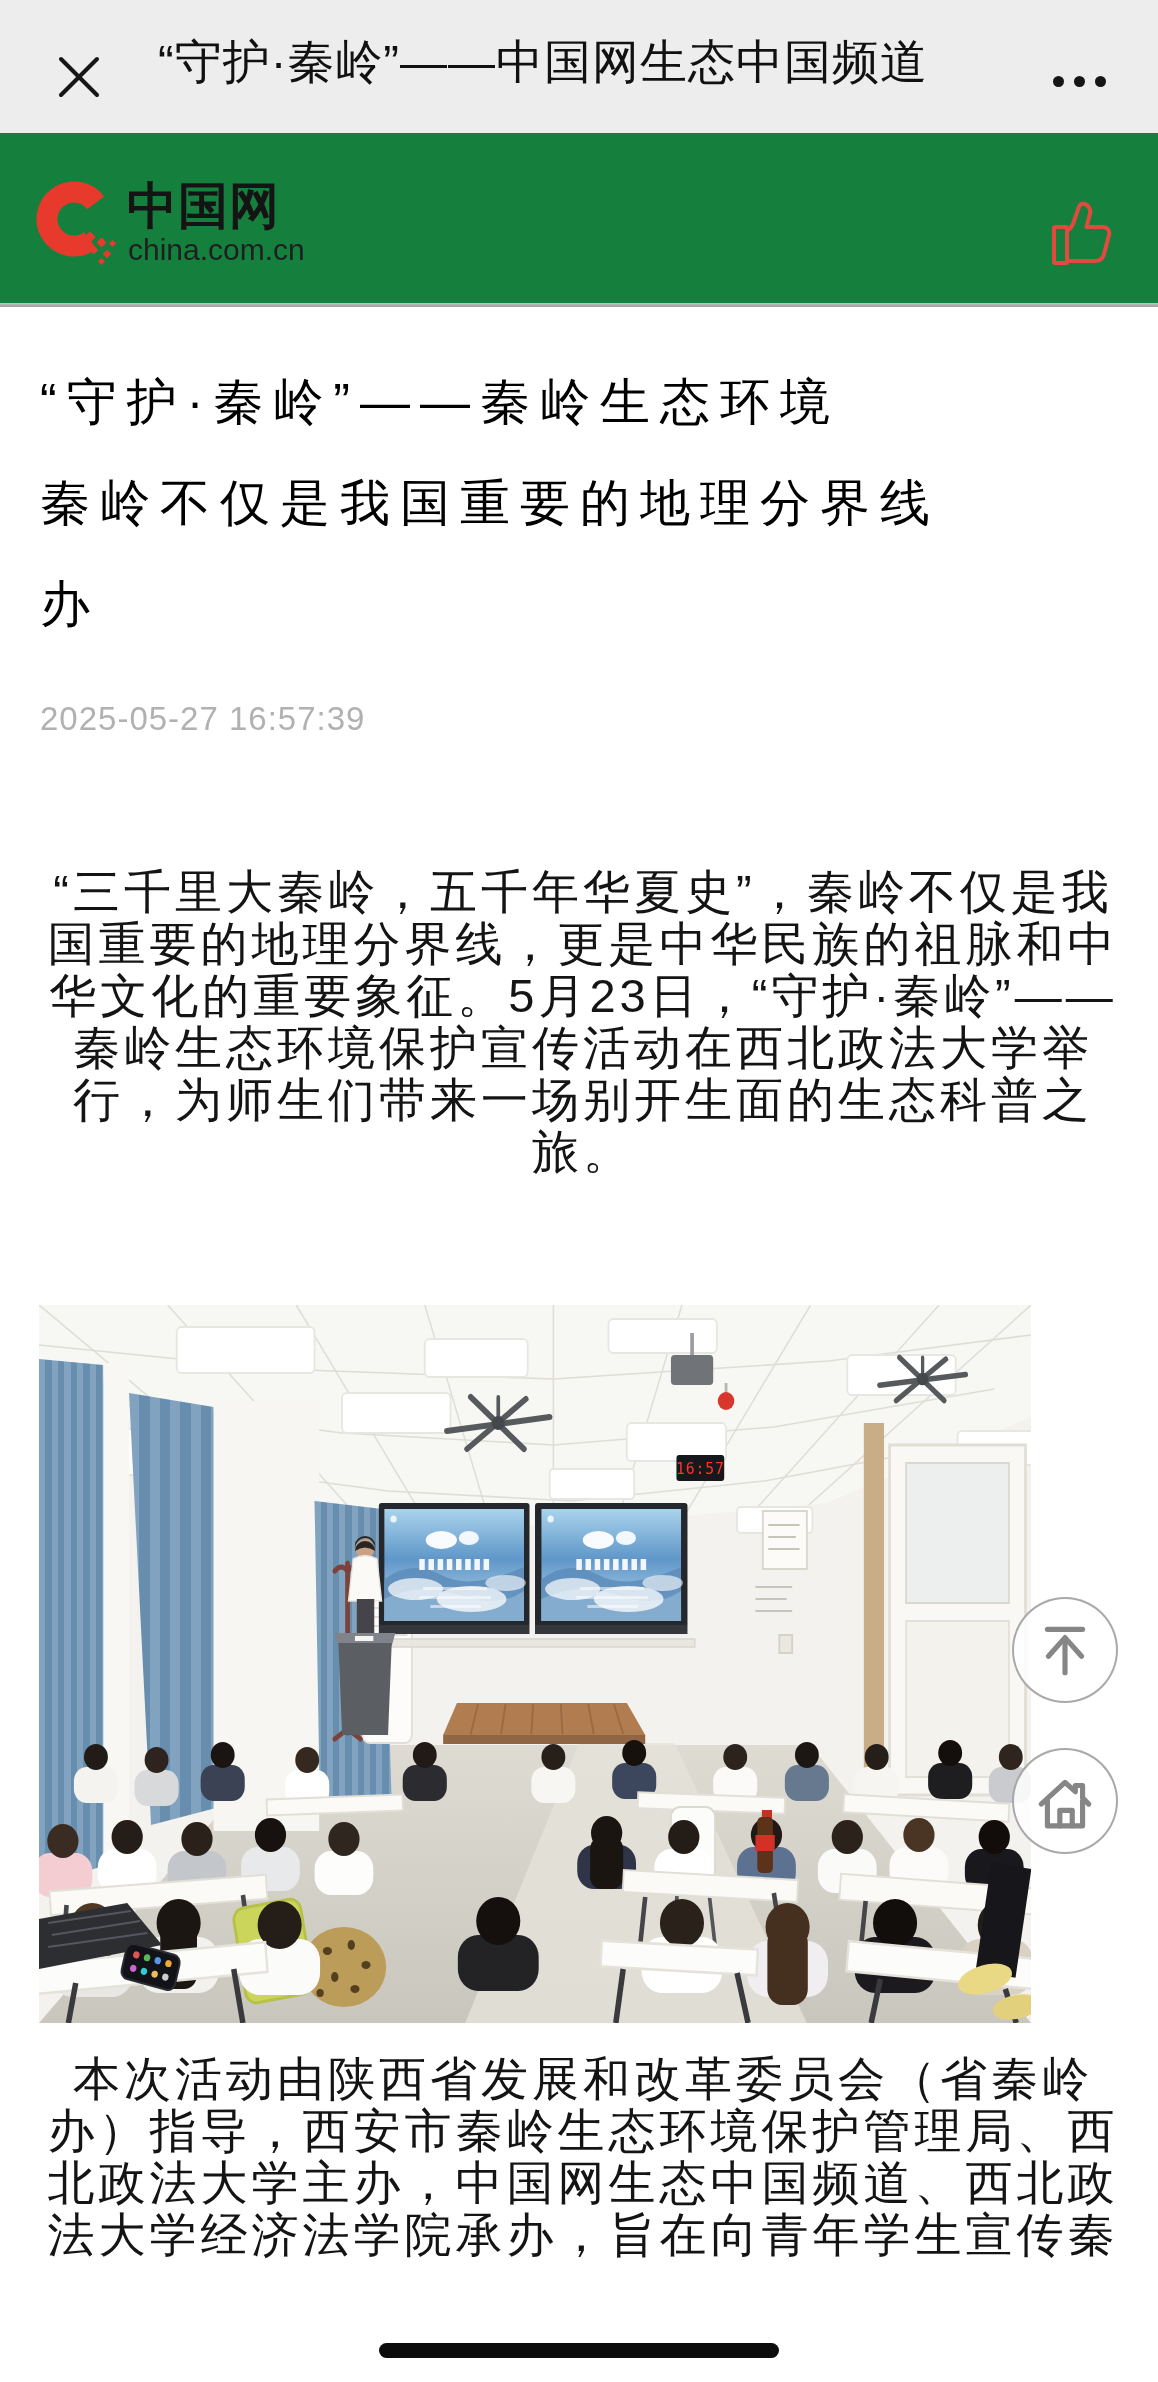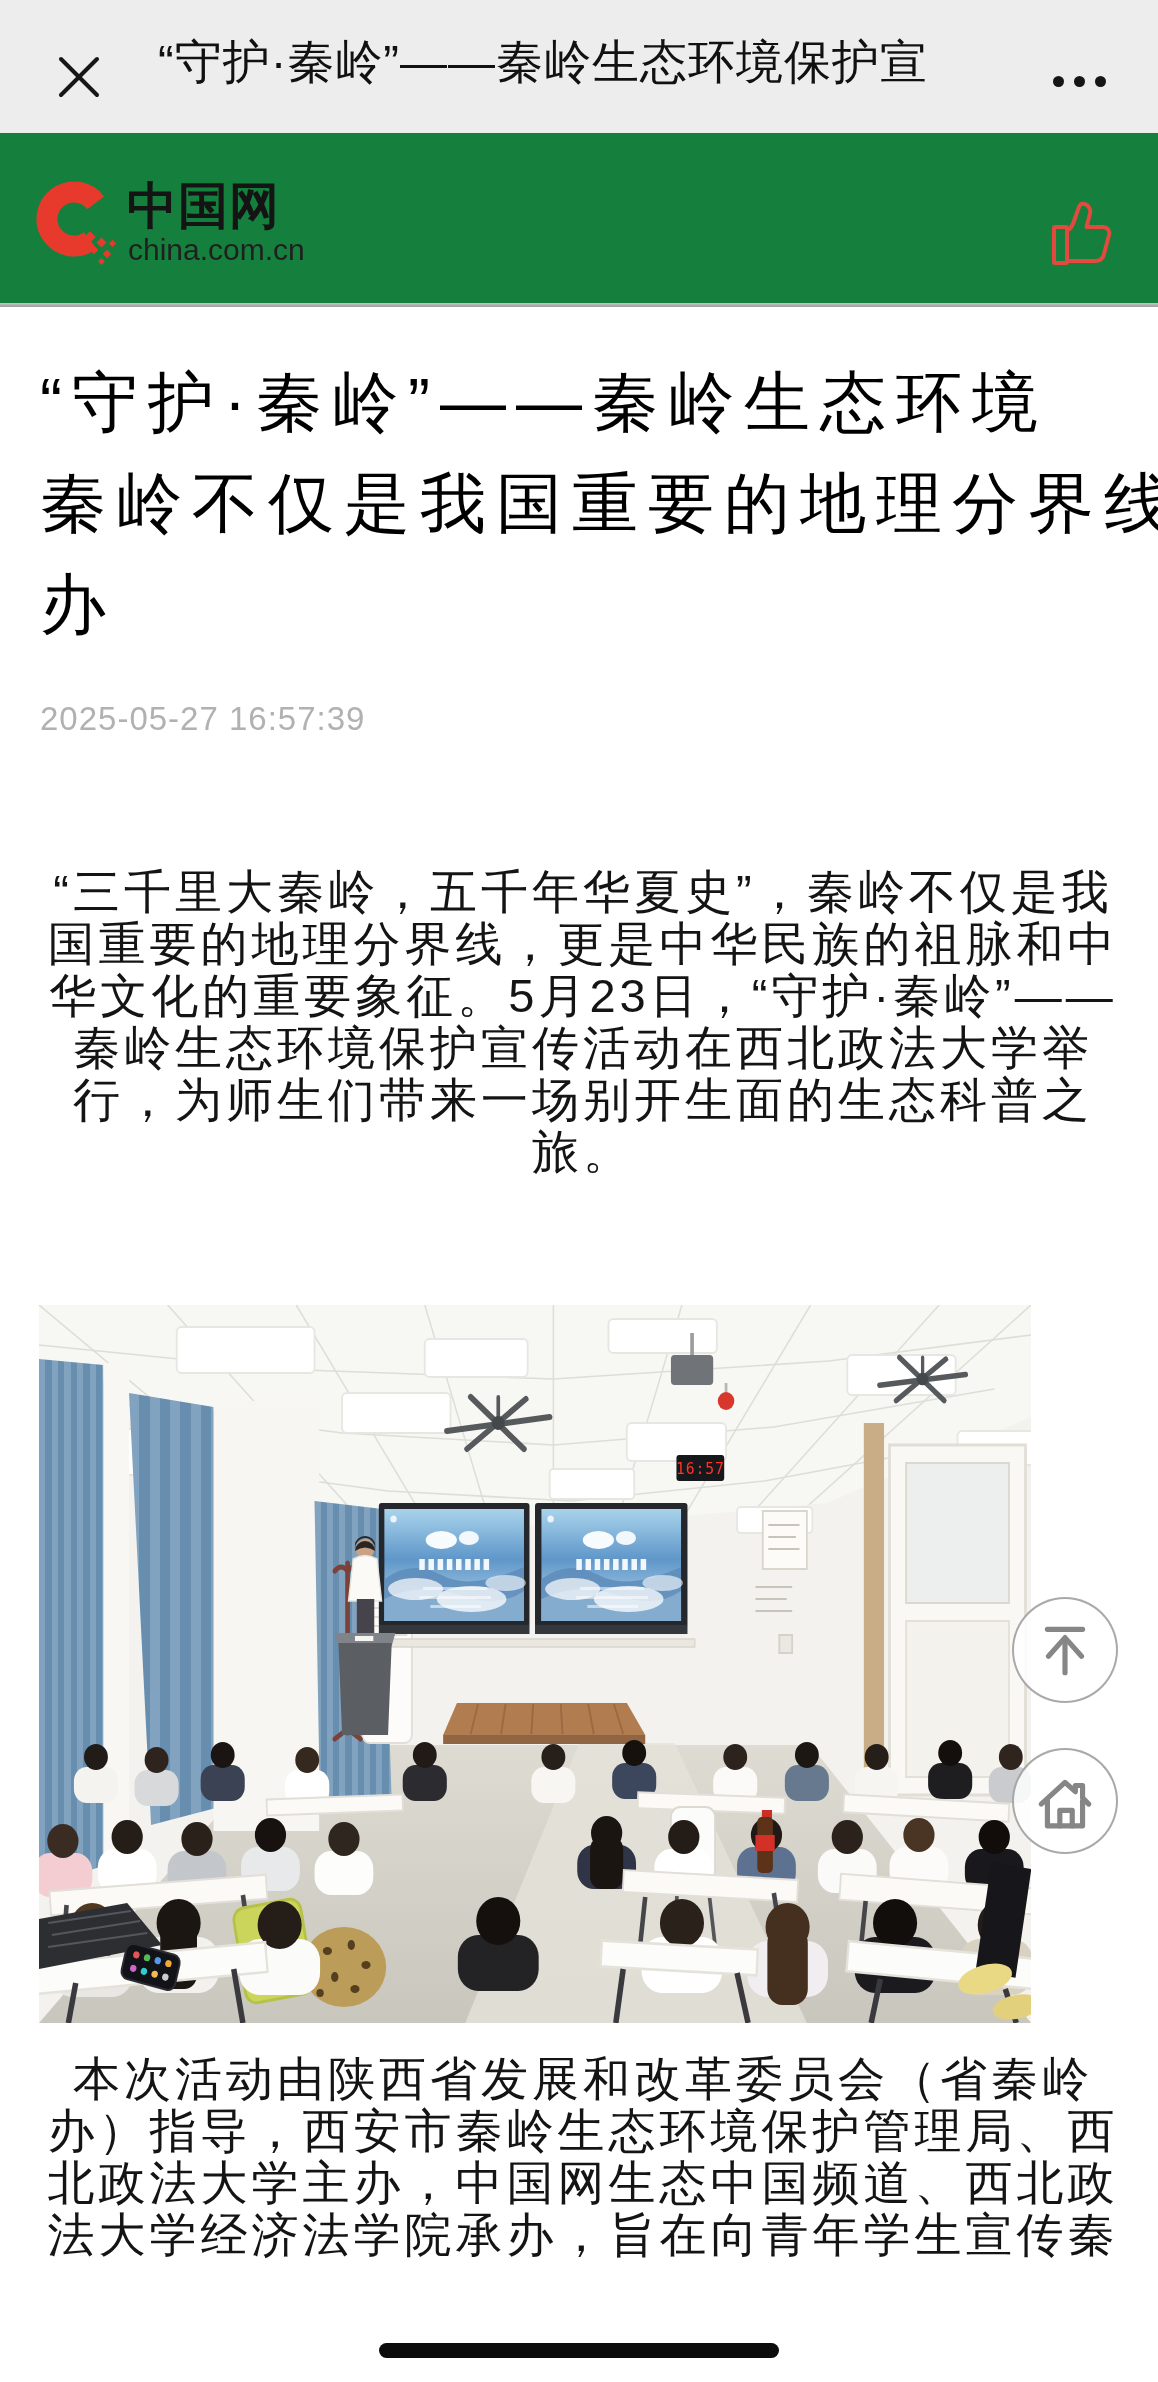--- a/index.html
+++ b/index.html
@@ -27,21 +27,21 @@
   .site-header{position:absolute;left:0;top:133px;width:1158px;height:174px;background:#15803d;}
   .site-header .divider{position:absolute;left:0;bottom:0;width:100%;height:4px;
     background:linear-gradient(#c4c4c4,#9d9d9d);}
   .logo{position:absolute;left:36px;top:44px;width:82px;height:92px;}
   .logo-title{position:absolute;left:127px;top:40px;font-size:50px;font-weight:700;color:#141414;letter-spacing:1px;}
   .logo-domain{position:absolute;left:128px;top:100px;font-size:30px;color:#1f1f1f;}
   .like-btn{position:absolute;right:44px;top:66px;width:64px;height:70px;cursor:pointer;}
   
   .article-title{
     position:absolute;left:40px;top:352px;width:1090px;
-    font-size:66px;line-height:101px;color:#000;font-weight:500;letter-spacing:10px;
+    font-size:50px;line-height:101px;color:#000;font-weight:500;letter-spacing:10px;
   }
   .article-title div{white-space:nowrap;}
   .article-date{position:absolute;left:40px;top:700px;font-size:33px;color:#b1b1b1;letter-spacing:1px;}
   .para{
     position:absolute;left:40px;width:1086px;
     font-size:47px;line-height:52px;color:#141414;letter-spacing:4px;
     text-align:center;word-break:break-all;
   }
   .para-1{top:866px;}
   .para-2{top:2053px;}
@@ -60,21 +60,21 @@
   .home-indicator{position:absolute;left:379px;top:2343px;width:400px;height:15px;border-radius:8px;background:#0c0c0c;}
 </style>
 </head>
 <body>
 
 <div class="topbar">
   <svg class="close-btn" viewBox="0 0 48 48">
     <line x1="6" y1="6" x2="42" y2="42" stroke="#161616" stroke-width="4" stroke-linecap="round"></line>
     <line x1="42" y1="6" x2="6" y2="42" stroke="#161616" stroke-width="4" stroke-linecap="round"></line>
   </svg>
-  <div class="topbar-title">“守护·秦岭”——秦岭生态环境保护宣</div>
+  <div class="topbar-title">“守护·秦岭”——中国网生态中国频道</div>
   <div class="topbar-title-fade"></div>
   <div class="more-btn">
       <span></span>
       <span></span>
       <span></span>
     </div>
 </div>
 
 <div class="site-header">
   <svg class="logo" viewBox="0 0 82 92">

